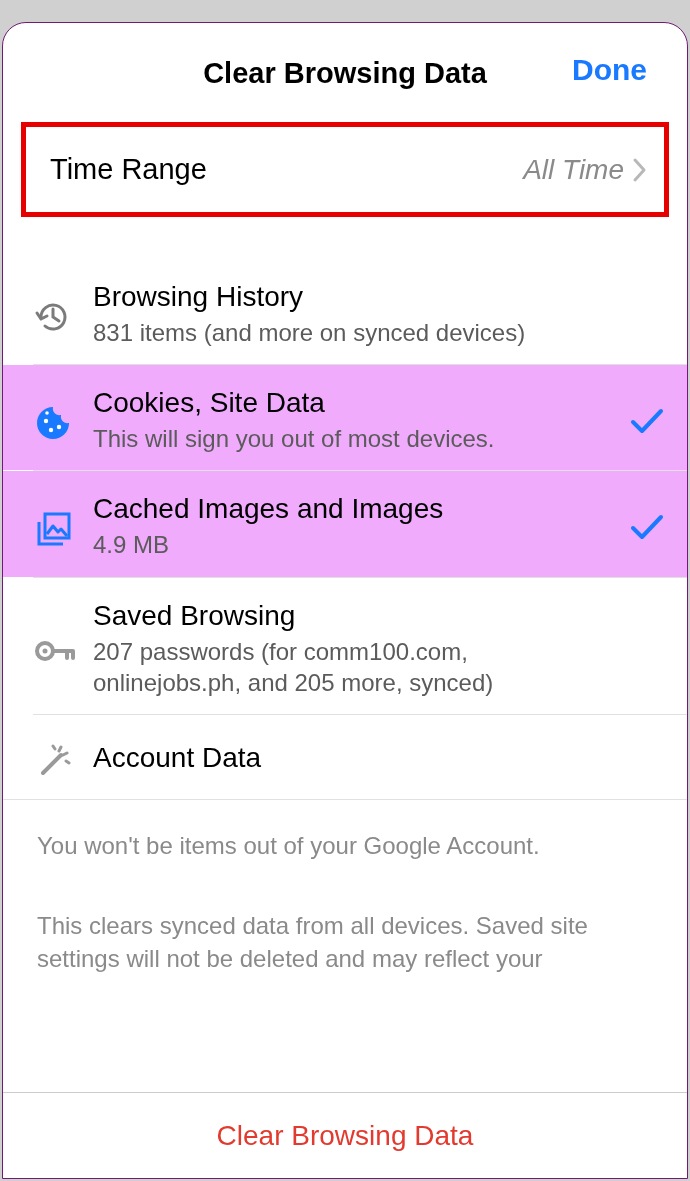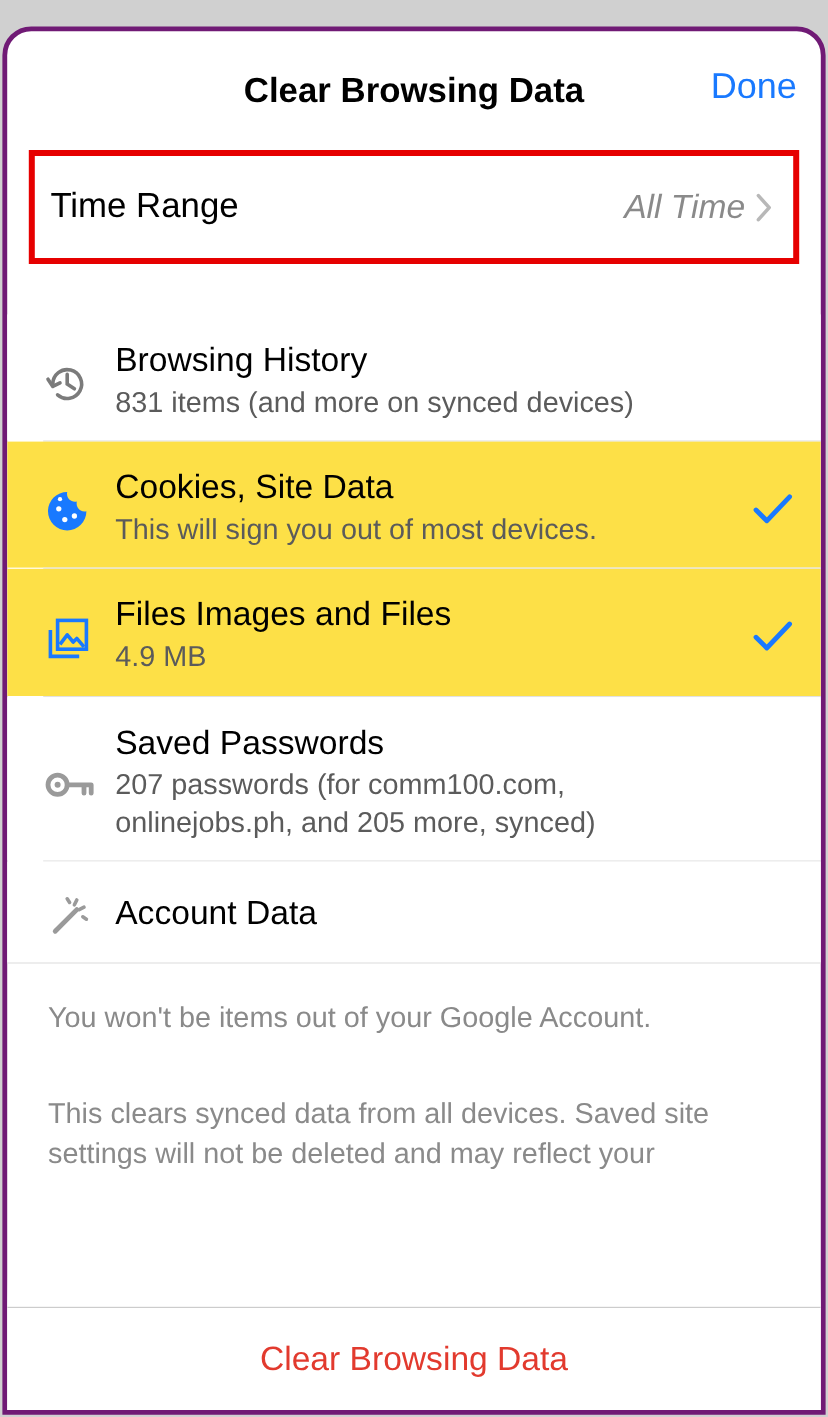--- a/index.html
+++ b/index.html
@@ -4,50 +4,50 @@
 <style>
   * { box-sizing: border-box; margin: 0; padding: 0; }
   html, body { width: 690px; height: 1181px; font-family: -apple-system, "Helvetica Neue", Arial, sans-serif; background: #d0d0d0; overflow: hidden; }
   .sheet {
     position: absolute;
     top: 22px;
     left: 2px;
     right: 2px;
     bottom: 2px;
     background: #fff;
-    border: 4px solid #701a75;
+    border: 1px solid #701a75;
     border-top-left-radius: 24px;
     border-top-right-radius: 24px;
     overflow: hidden;
     display: flex;
     flex-direction: column;
   }
   .header {
     position: relative;
     text-align: center;
     padding: 34px 0 32px 0;
   }
   .header .title {
     font-size: 29px;
     font-weight: 700;
     color: #000;
   }
   .header .done {
     position: absolute;
-    right: 20px;
+    right: 40px;
     top: 30px;
     font-size: 30px;
-    font-weight: 400;
+    font-weight: 700;
     color: #1979ff;
     cursor: pointer;
   }
   .time-range-row {
     margin: 0 18px;
     border: 5px solid #e60000;
-    padding: 26px 16px 26px 13px;
+    padding: 26px 16px 26px 24px;
     display: flex;
     align-items: center;
     justify-content: space-between;
   }
   .time-range-row .label {
     font-size: 29px;
     color: #000;
   }
   .time-range-row .value {
     font-size: 28px;
@@ -60,21 +60,21 @@
     align-items: center;
   }
   .chev svg { display:block; }
   .list { margin-top: 42px; }
   .row {
     display: flex;
     align-items: center;
     padding: 22px 22px 16px 30px;
     background: #fff;
   }
-  .row.sel { background: #fde047; }
+  .row.sel { background: #f0abfc; }
   .divider { height: 1px; background: #e1e1e1; margin-left: 30px; }
   .row .icon {
     width: 60px;
     flex-shrink: 0;
     display: flex;
     align-items: flex-start;
     justify-content: flex-start;
     padding-top: 4px;
   }
   .row .icon svg { display:block; }
@@ -190,41 +190,41 @@
 
     <div class="row sel">
       <div class="icon">
         <svg width="42" height="42" viewBox="0 0 42 42">
           <rect x="12" y="6" width="24" height="24" fill="none" stroke="#1979ff" stroke-width="3"></rect>
           <path d="M14 26 l6 -8 l5 6 l3 -3 l6 7" fill="none" stroke="#1979ff" stroke-width="3" stroke-linejoin="round"></path>
           <path d="M6 14 v22 h24" fill="none" stroke="#1979ff" stroke-width="3"></path>
         </svg>
       </div>
       <div class="text">
-        <div class="rtitle">Files Images and Files</div>
+        <div class="rtitle">Cached Images and Images</div>
         <div class="rsub">4.9 MB</div>
       </div>
       <div class="check">
         <svg width="36" height="30" viewBox="0 0 36 30">
             <path d="M4 16 L13 25 L32 5" stroke="#1979ff" stroke-width="4" fill="none" stroke-linecap="round" stroke-linejoin="round"></path>
           </svg>
       </div>
     </div>
     <div class="divider"></div>
 
     <div class="row">
       <div class="icon">
         <svg width="44" height="40" viewBox="0 0 44 40">
           <circle cx="12" cy="20" r="8" fill="none" stroke="#9a9a9a" stroke-width="4"></circle>
           <circle cx="12" cy="20" r="2.5" fill="#9a9a9a"></circle>
           <path d="M20 20 h20 M34 20 v7 M40 20 v7" stroke="#9a9a9a" stroke-width="4" fill="none" stroke-linecap="round"></path>
         </svg>
       </div>
       <div class="text">
-        <div class="rtitle">Saved Passwords</div>
+        <div class="rtitle">Saved Browsing</div>
         <div class="rsub">207 passwords (for comm100.com, onlinejobs.ph, and 205 more, synced)</div>
       </div>
       <div class="check"></div>
     </div>
     <div class="divider"></div>
 
     <div class="row">
       <div class="icon">
         <svg width="42" height="42" viewBox="0 0 42 42">
           <path d="M10 32 L28 14" stroke="#9a9a9a" stroke-width="4" stroke-linecap="round"></path>

